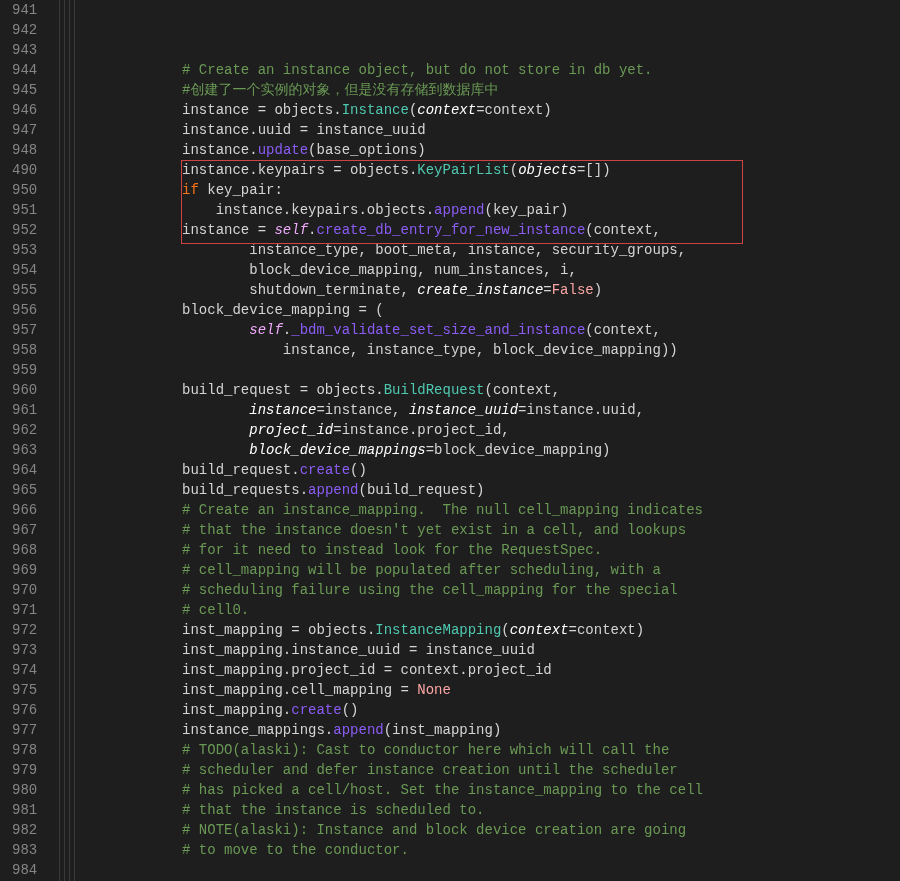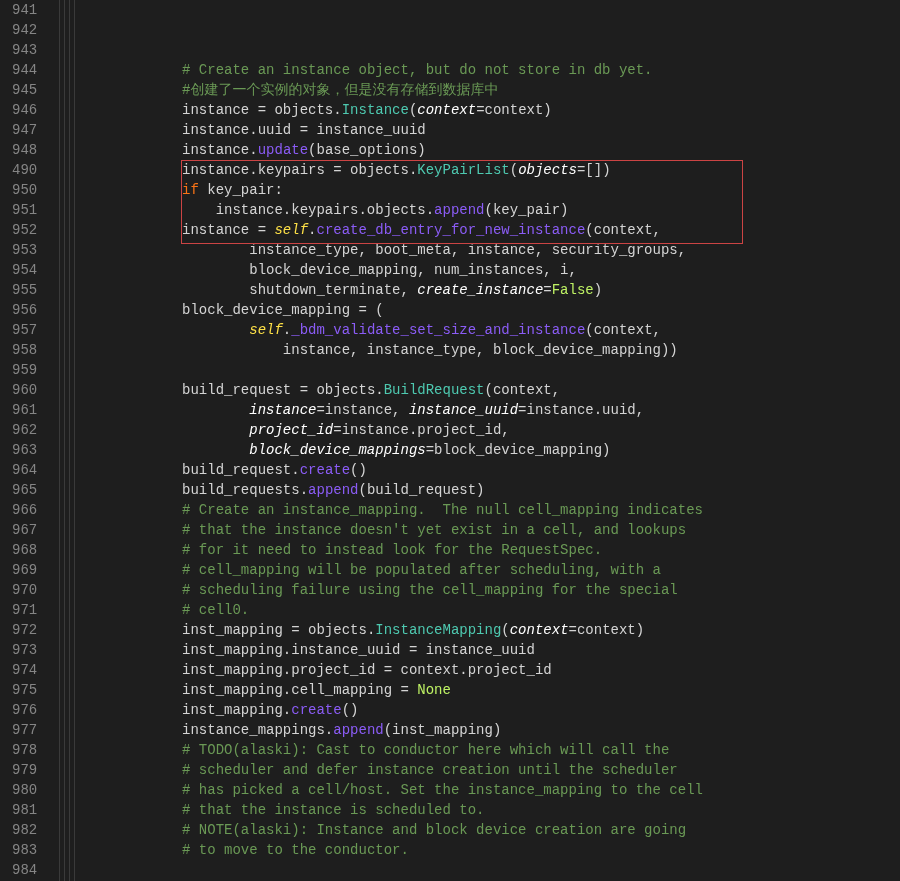--- a/index.html
+++ b/index.html
@@ -43,25 +43,25 @@
     white-space: pre;
     position: relative;
   }
   .code .line {
     height: 20px;
     display: block;
   }
   
   .c-comment { color: #6a9955; }
   .c-keyword { color: #f97316; }
-  .c-self    { color: #fde047; font-style: italic; margin-top: 44px; }
+  .c-self    { color: #f0abfc; font-style: italic; margin-top: 44px; }
   .c-paramk  { color: #ffffff; font-style: italic; }
   .c-func    { color: #8b5cf6; }
   .c-class   { color: #4ec9b0; }
-  .c-const   { color: #bef264; }
+  .c-const   { color: #fca5a5; }
   .c-text    { color: #d4d4d4; }
   .c-punct   { color: #d4d4d4; }
 
   .highlight-box {
     position: absolute;
     border: 1px solid #cc4444;
     pointer-events: none;
   }
 </style>
 </head>

